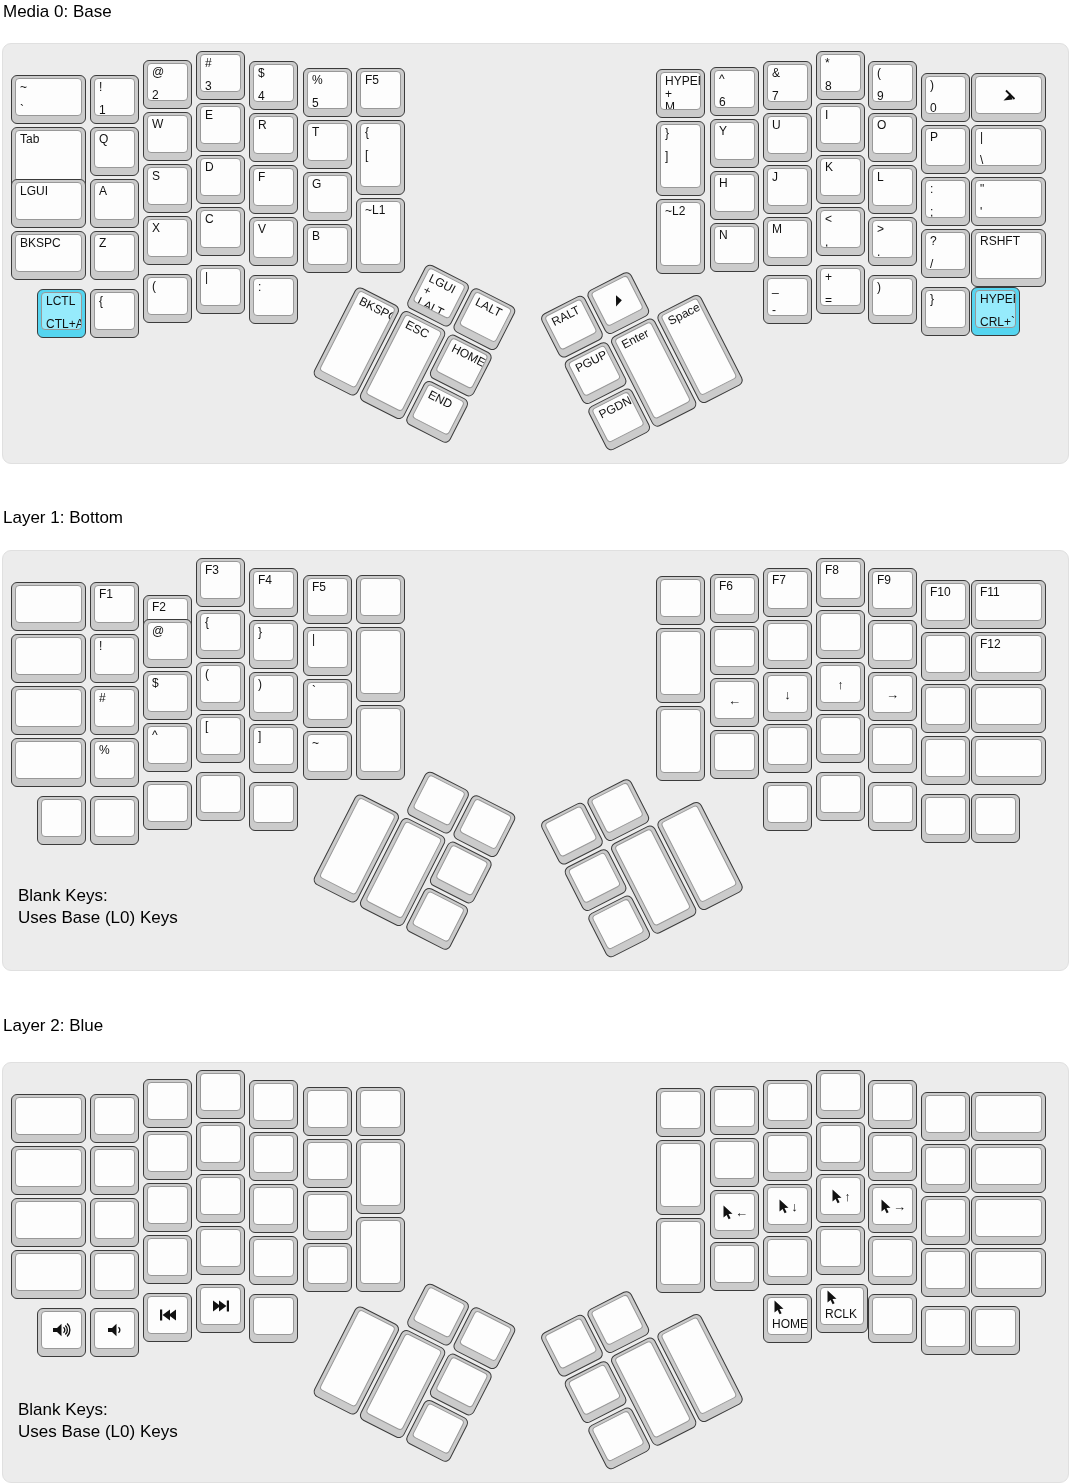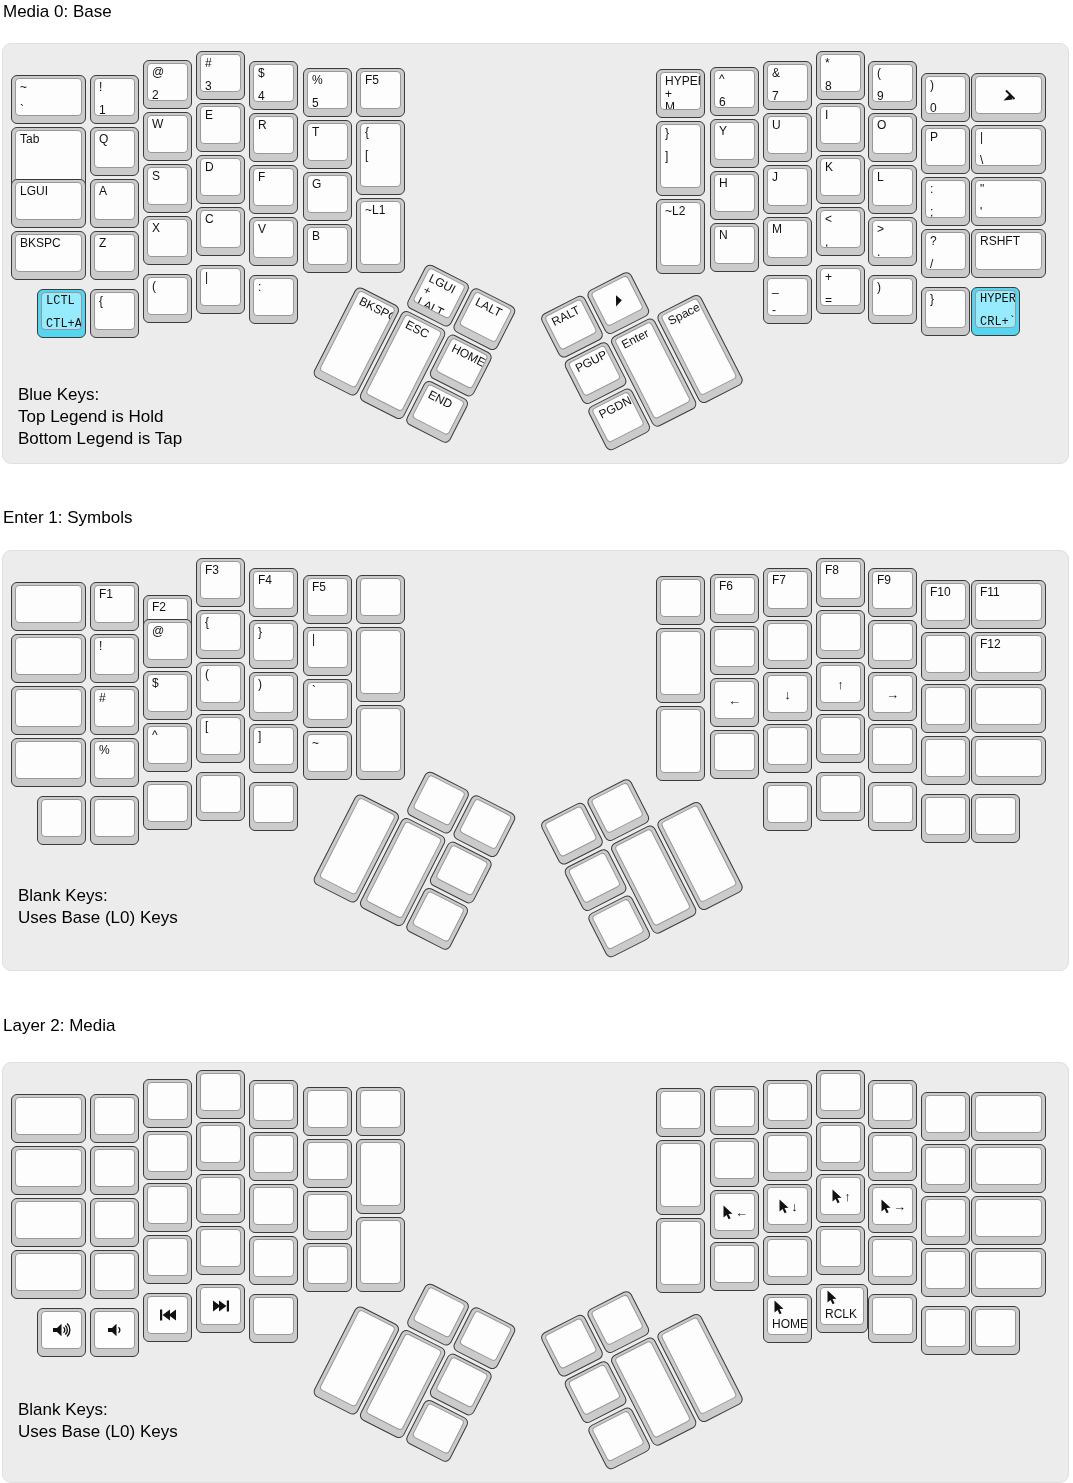--- a/index.html
+++ b/index.html
@@ -7,43 +7,40 @@
         font-family:"Liberation Sans","DejaVu Sans",sans-serif;color:#000;}
   .layer-title{position:absolute;left:3px;margin:0;font-size:17px;font-weight:400;color:#000;}
   .panel{position:absolute;left:2px;width:1067px;height:421px;background:var(--panel-bg,#ececec);
          border:1px solid #e0e0e0;border-radius:9px;box-sizing:border-box;}
   .caption{position:absolute;left:15px;font-size:17px;line-height:22px;white-space:pre-line;color:#000;}
   .key{position:absolute;background:var(--key-outer,#cbcbcb);border:1.5px solid #3b3b3b;
        border-radius:6px;box-sizing:border-box;}
   .key .keytop{position:absolute;left:3px;top:2px;right:3px;bottom:7px;background:var(--key-inner,#fdfdfd);
        border:1px solid #989898;border-radius:4px;padding:2px 2px 2px 4px;box-sizing:border-box;
        font-size:12px;line-height:13px;color:#111;overflow:hidden;}
-  .key.accent{background:var(--accent-outer,#55d5f0);font-family:Liberation Mono, monospace;}
+  .key.accent{background:var(--accent-outer,#55d5f0);}
   .key.accent .keytop{background:var(--accent-inner,#96ebfc);}
   .t{display:block;white-space:pre-line;}
   .b{display:block;margin-top:10px;white-space:pre;}
   .keytop.center{display:flex;align-items:center;justify-content:center;padding:0;}
   .keytop.center .t{margin:0;font-size:13px;}
   .keytop.mouse{gap:1px;}
   .keytop.mouse .arrow{font-size:13px;}
   .keytop.click{display:flex;flex-direction:column;justify-content:space-between;
        align-items:flex-start;padding:2px 3px 3px 4px;}
   .keytop.click .b-label{font-size:12px;}
   .thumb{position:absolute;width:153px;height:153px;transform-origin:0 0;}
   svg.icon{display:block;}
 </style>
 </head>
 <body>
 
 <div id="root" style="--panel-bg: #ececec; --key-outer: #cbcbcb; --key-inner: #fdfdfd; --accent-outer: #55d5f0; --accent-inner: #96ebfc;">
   <h2 class="layer-title" style="top: 2px;">Media 0: Base</h2>
   <div class="panel" style="top: 43px;">
-    <div class="caption" style="top: 340px;">Blue Keys:
-Top Legend is Hold
-Bottom Legend is Tap</div>
   <div class="key" style="left: 8px; top: 31px; width: 75px; height: 49px;">
         <div class="keytop">
           <span class="t">~</span>
           <span class="b">`</span>
         </div>
       </div>
       <div class="key" style="left: 8px; top: 83px; width: 75px; height: 63px;">
         <div class="keytop">
           <span class="t">Tab</span>
         </div>
@@ -401,21 +398,21 @@
           <span class="t">|</span>
           <span class="b">\</span>
         </div>
       </div>
       <div class="key" style="left: 968px; top: 133px; width: 75px; height: 49px;">
         <div class="keytop">
           <span class="t">"</span>
           <span class="b">'</span>
         </div>
       </div>
-      <div class="key" style="left: 968px; top: 185px; width: 75px; height: 49px;">
+      <div class="key" style="left: 968px; top: 185px; width: 75px; height: 58px;">
         <div class="keytop">
           <span class="t">RSHFT</span>
         </div>
       </div>
       <div class="key accent" style="left: 968px; top: 243px; width: 49px; height: 49px;">
         <div class="keytop">
           <span class="t">HYPER</span>
           <span class="b">CRL+`</span>
         </div>
       </div>
@@ -448,21 +445,21 @@
           </div>
         </div>
         <div class="key" style="left: 104px; top: 52px; width: 49px; height: 101px;">
           <div class="keytop">
             <span class="t">Space</span>
           </div>
         </div>
       </div>
     </div>
 
-  <h2 class="layer-title" style="top: 508px;">Enter 1: Symbols</h2>
+  <h2 class="layer-title" style="top: 508px;">Layer 1: Bottom</h2>
   <div class="panel" style="top: 550px;">
     <div class="caption" style="top: 334px;">Blank Keys:
 Uses Base (L0) Keys</div>
   <div class="key" style="left: 8px; top: 31px; width: 75px; height: 49px;">
         <div class="keytop"></div>
       </div>
       <div class="key" style="left: 8px; top: 83px; width: 75px; height: 49px;">
         <div class="keytop"></div>
       </div>
       <div class="key" style="left: 8px; top: 135px; width: 75px; height: 49px;">
@@ -748,21 +745,21 @@
         </div>
         <div class="key" style="left: 52px; top: 52px; width: 49px; height: 101px;">
           <div class="keytop"></div>
         </div>
         <div class="key" style="left: 104px; top: 52px; width: 49px; height: 101px;">
           <div class="keytop"></div>
         </div>
       </div>
     </div>
 
-  <h2 class="layer-title" style="top: 1016px;">Layer 2: Media</h2>
+  <h2 class="layer-title" style="top: 1016px;">Layer 2: Blue</h2>
   <div class="panel" style="top: 1062px;">
     <div class="caption" style="top: 336px;">Blank Keys:
 Uses Base (L0) Keys</div>
   <div class="key" style="left: 8px; top: 31px; width: 75px; height: 49px;">
         <div class="keytop"></div>
       </div>
       <div class="key" style="left: 8px; top: 83px; width: 75px; height: 49px;">
         <div class="keytop"></div>
       </div>
       <div class="key" style="left: 8px; top: 135px; width: 75px; height: 49px;">

